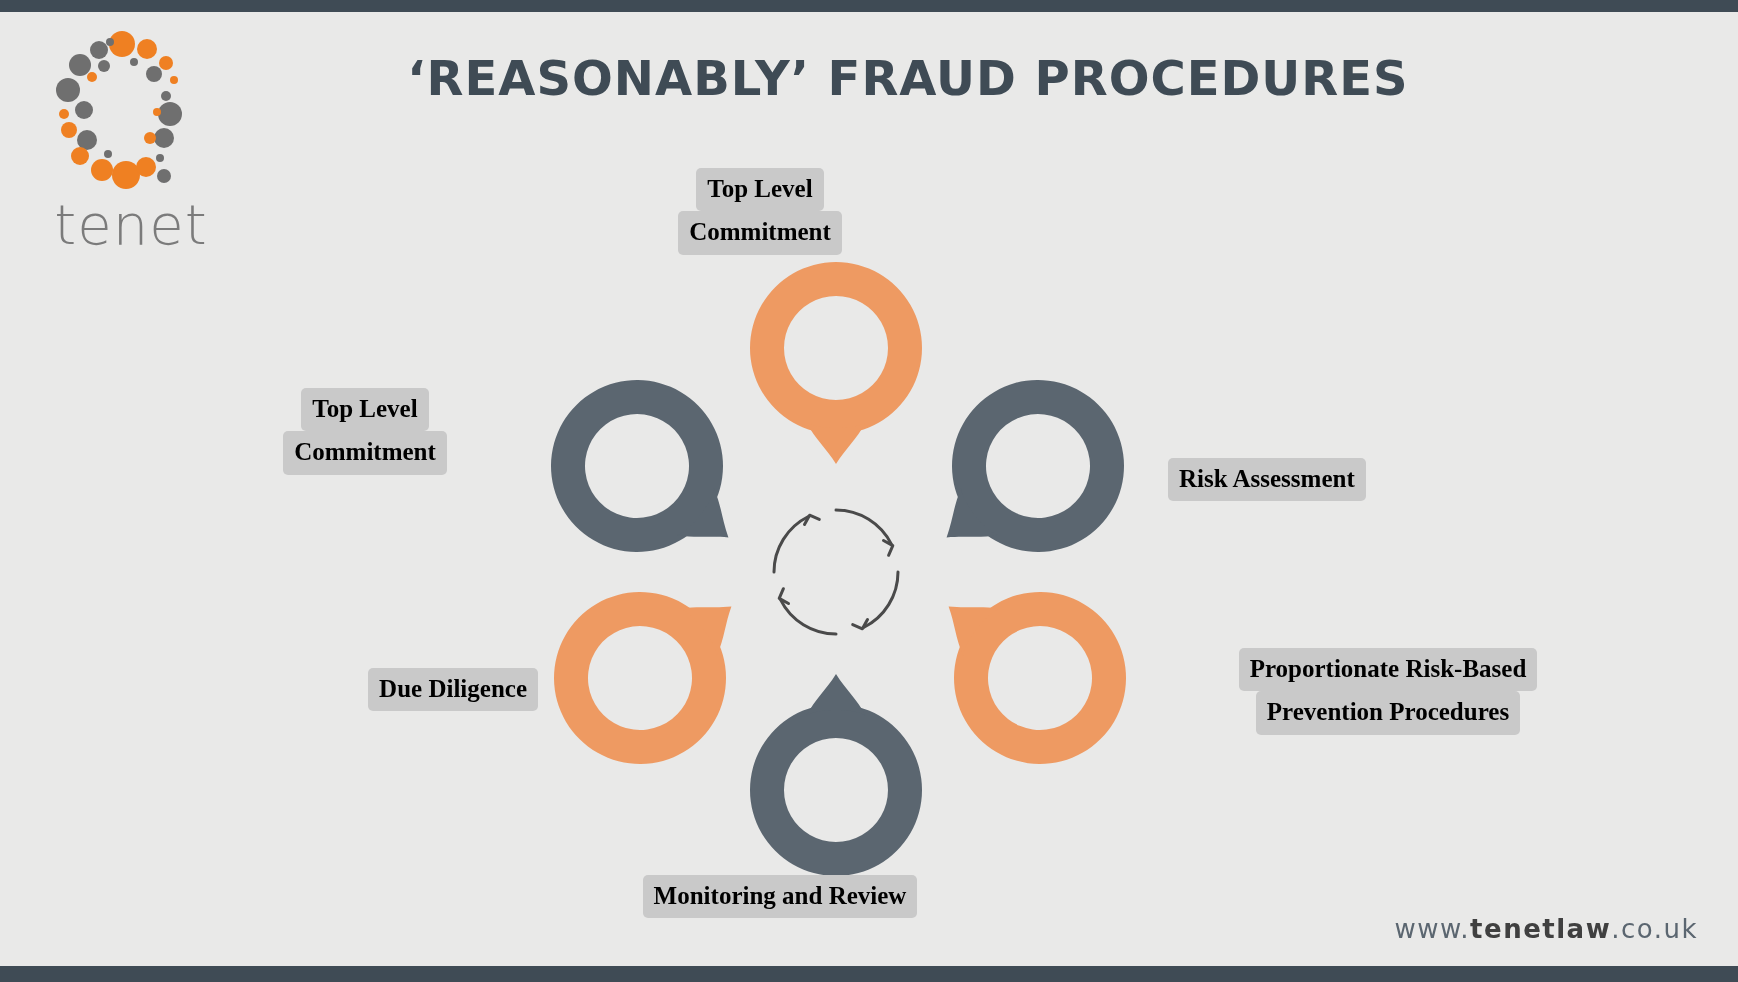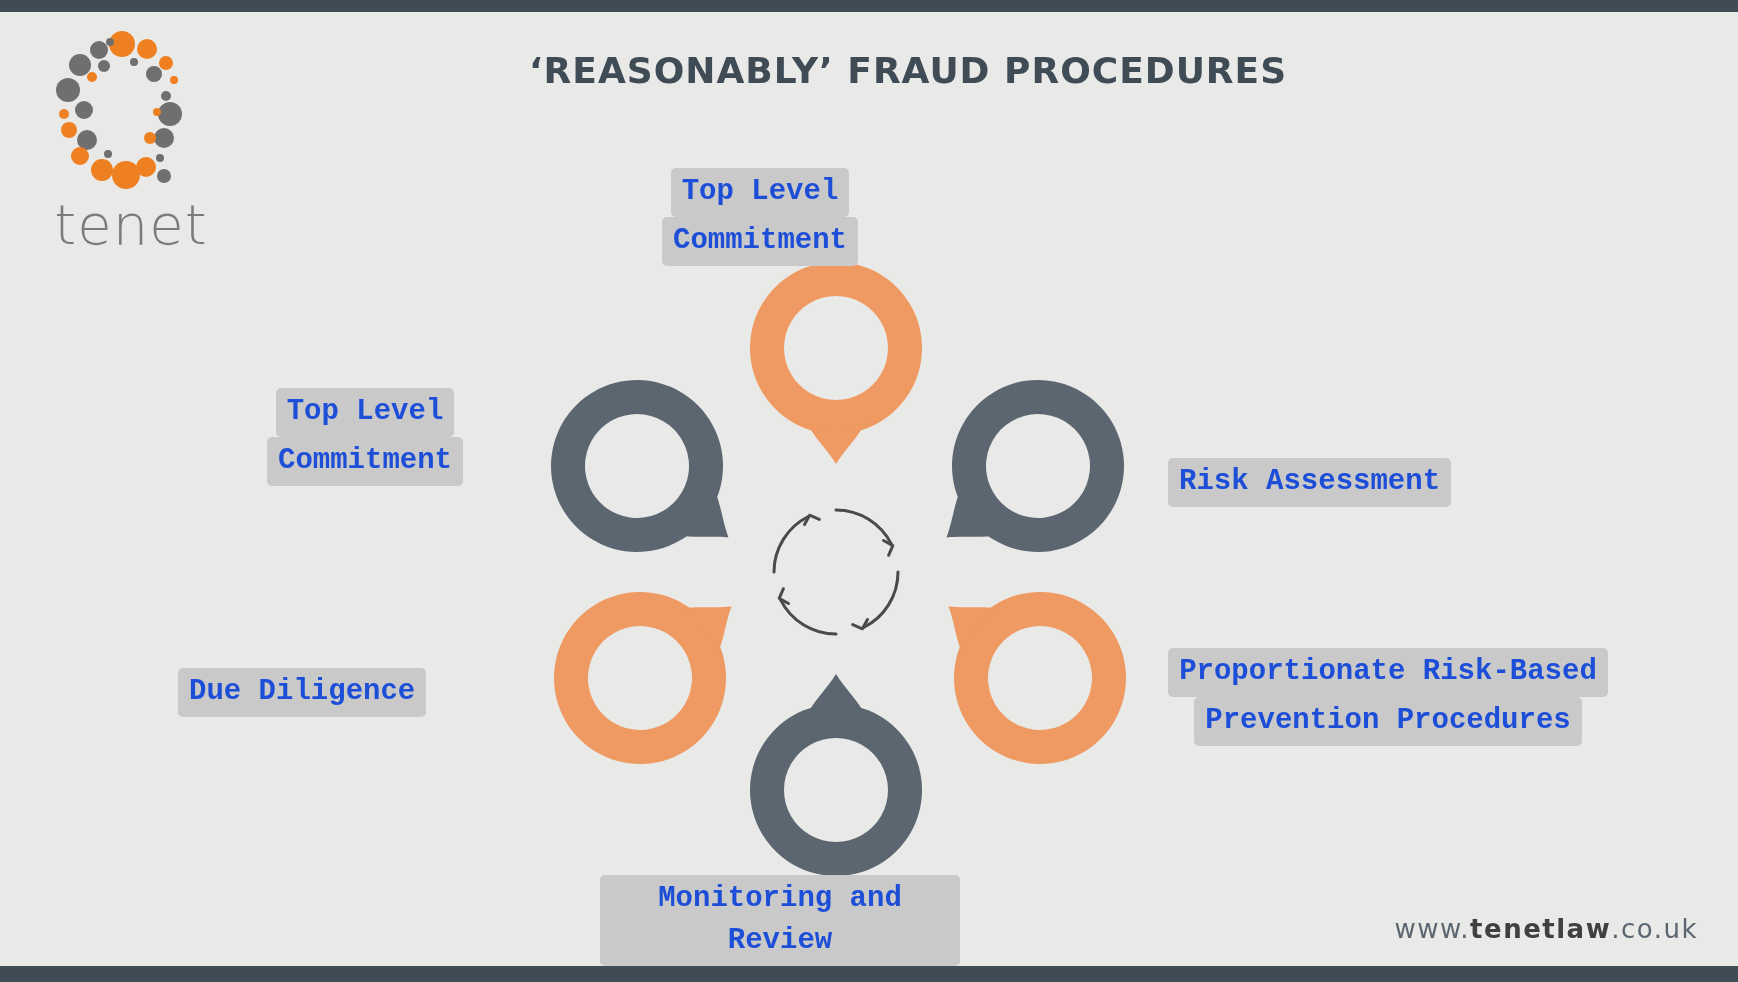--- a/index.html
+++ b/index.html
@@ -46,53 +46,53 @@
     letter-spacing: 1px;
     text-align: center;
   }
 
   
   .title {
     position: absolute;
     left: 268px; top: 50px;
     width: 1280px;
     font-family: "DejaVu Sans", sans-serif;
-    font-size: 36px;
+    font-size: 48px;
     font-weight: 700;
     color: #3f4b55;
     letter-spacing: 1px;
     text-align: center;
     white-space: nowrap;
   }
 
   
   .diagram {
     position: absolute;
     left: 0; top: 0;
     width: 1738px; height: 982px;
     pointer-events: none;
   }
 
   
   .label {
     position: absolute;
-    font-family: Liberation Mono, monospace;
-    font-size: 29px;
+    font-family: Liberation Serif, serif;
+    font-size: 25px;
     font-weight: 700;
-    color: #1d4ed8;
+    color: #000000;
     line-height: 1.45;
   }
   .label .ln {
     display: inline-block;
     background: #c9c9c9;
     border-radius: 5px;
     padding: 3px 11px 4px 11px;
   }
   .label.ctr { text-align: center; }
-  .label.rgt { text-align: left; }
+  .label.rgt { text-align: right; }
   .label.lft { text-align: left; }
   .label .row { display: block; }
 
   .lbl-top        { left: 600px;  top: 168px;  width: 320px; }
   .lbl-left       { left: 205px;  top: 388px;  width: 320px; }
   .lbl-right      { left: 1168px; top: 410px;  width: 420px; text-align: left; margin-top: 48px; }
   .lbl-due        { left: 178px;  top: 668px;  width: 360px; text-align: right; }
   .lbl-prop       { left: 1168px; top: 648px;  width: 440px; text-align: center; }
   .lbl-mon        { left: 600px;  top: 875px;  width: 360px; }
 

